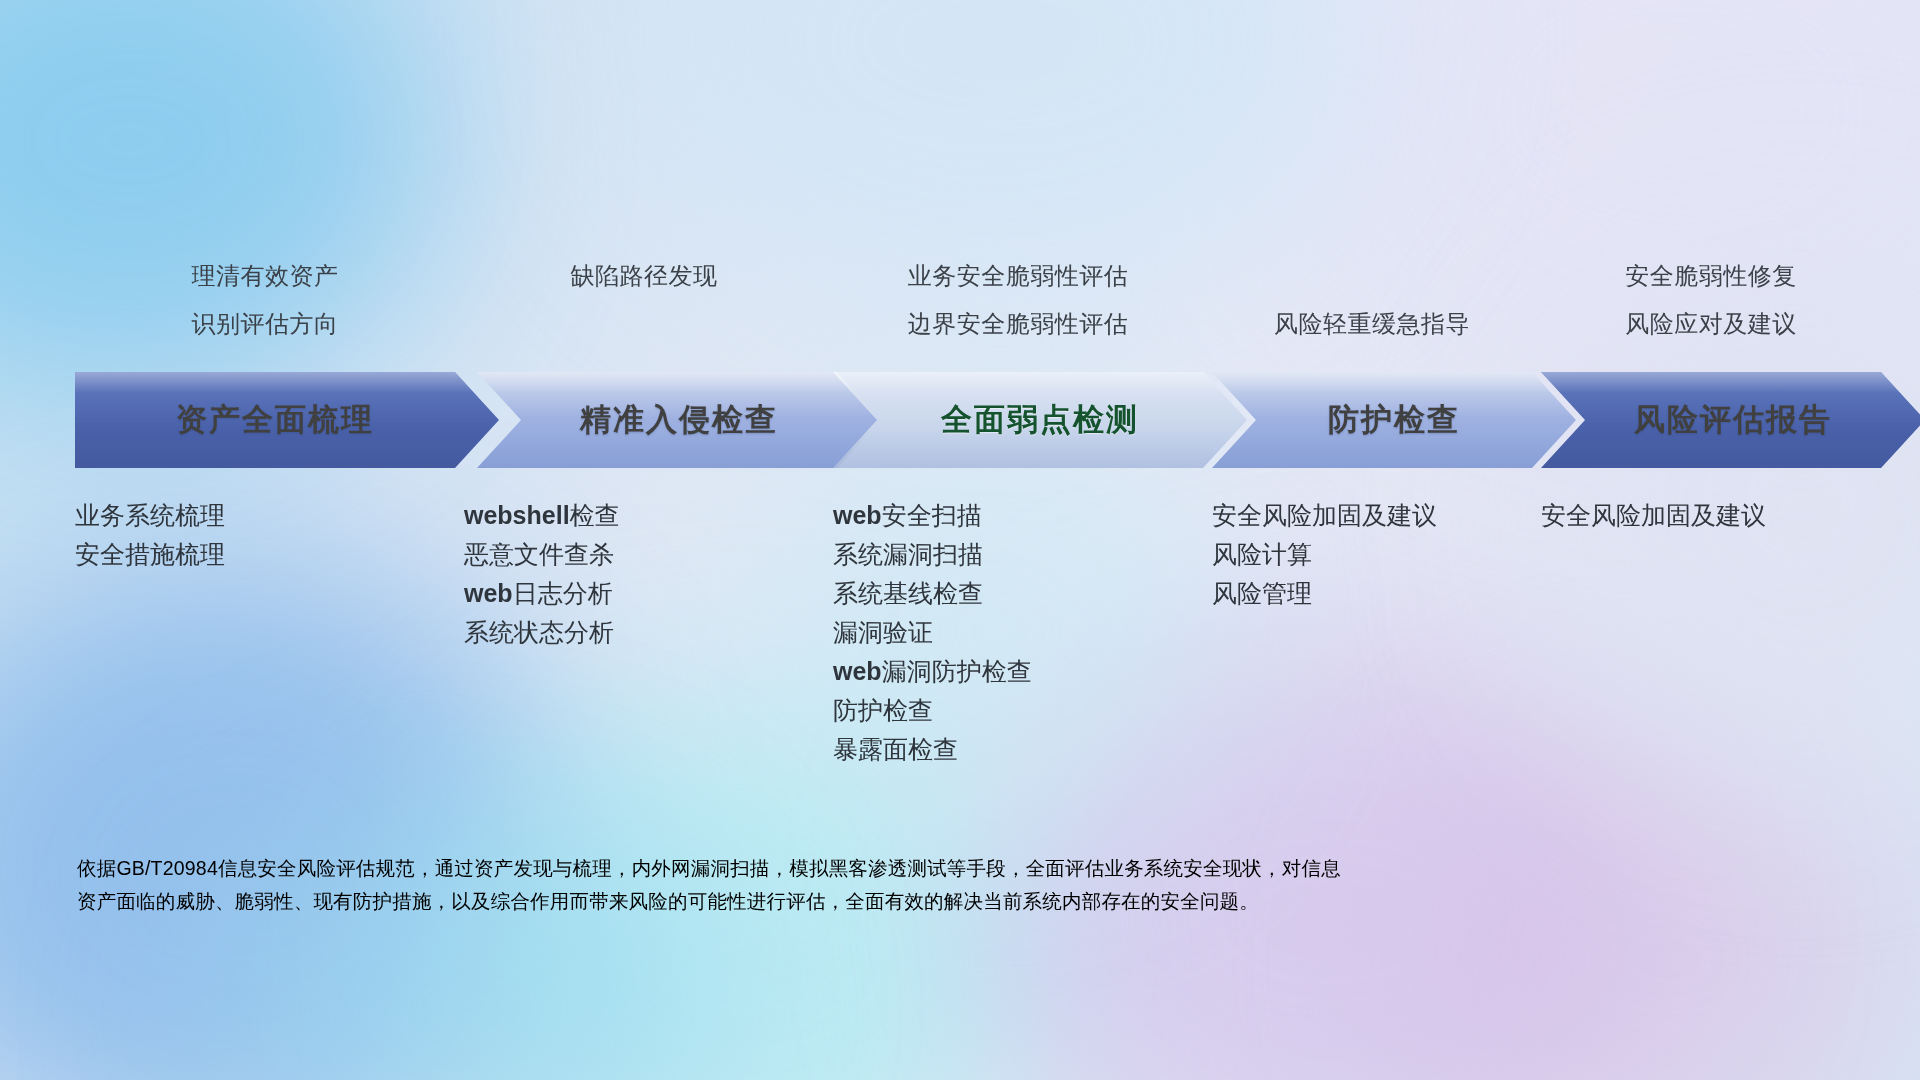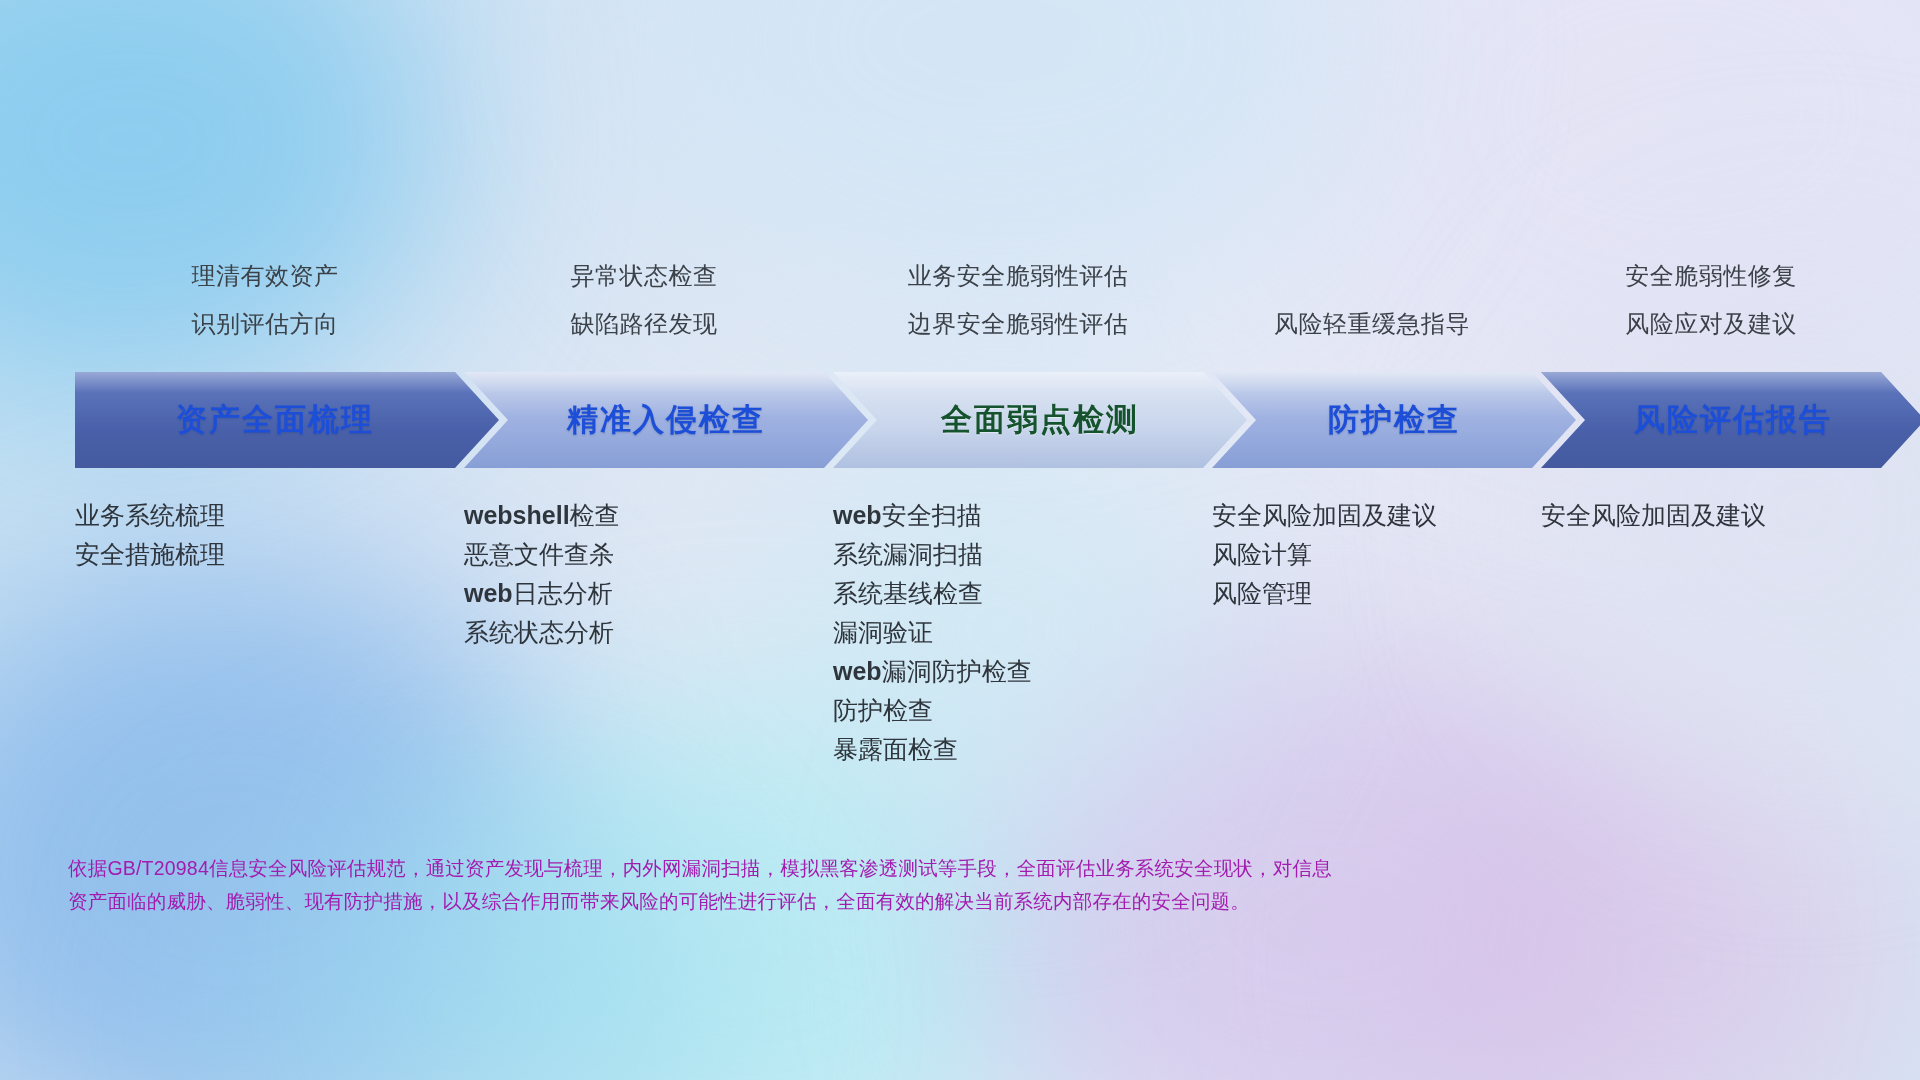--- a/index.html
+++ b/index.html
@@ -44,34 +44,34 @@
     display:flex;align-items:center;justify-content:center;
     box-sizing:border-box;
   }
   .chev .cap{
     position:relative;z-index:3;
     font-size:31px;font-weight:bold;letter-spacing:2px;white-space:nowrap;
   }
   .chev .shape{position:absolute;inset:0;z-index:1;}
   .chev .edge{position:absolute;inset:0;z-index:2;pointer-events:none;}
 
-  .txt-white{color:#1d4ed8;text-shadow:0 1px 2px rgba(40,60,110,.28);}
+  .txt-white{color:#404040;text-shadow:0 1px 2px rgba(40,60,110,.28);}
   .txt-blue{color:#14532d;text-shadow:0 1px 1px rgba(255,255,255,.5);}
 
   
   .botlist{position:absolute;top:496px;text-align:left;width:100%;}
   .botlist .line{
     font-size:25px;color:#2f353c;line-height:39px;white-space:nowrap;
   }
   .botlist .line b{font-weight:bold;}
 
   
   #footer{
-    position:absolute;left:68px;top:852px;width:1520px;
-    font-size:19.5px;line-height:33px;color:#a21caf;letter-spacing:.2px;
+    position:absolute;left:77px;top:852px;width:1520px;
+    font-size:19.5px;line-height:33px;color:#000000;letter-spacing:.2px;
   }
   #footer p{margin:0;}
 </style>
 </head>
 <body>
 
 <div id="bg">
   <div class="base"></div>
   <div class="blob b1"></div>
   <div class="blob b2"></div>
@@ -92,21 +92,20 @@
           <div class="line">理清有效资产</div>
           <div class="line">识别评估方向</div>
         </div>
         <div class="botlist">
           <div class="line">业务系统梳理</div>
           <div class="line">安全措施梳理</div>
         </div>
       </div>
       <div class="col" style="left: 389px; width: 360px;">
         <div class="toplist" style="top: 252px;">
-          <div class="line">异常状态检查</div>
           <div class="line">缺陷路径发现</div>
         </div>
         <div class="botlist">
           <div class="line"><b>webshell</b>检查</div>
           <div class="line">恶意文件查杀</div>
           <div class="line"><b>web</b>日志分析</div>
           <div class="line">系统状态分析</div>
         </div>
       </div>
       <div class="col" style="left: 758px; width: 370px;">
@@ -143,21 +142,21 @@
           <div class="line">安全风险加固及建议</div>
         </div>
       </div>
     </div>
   <div id="band">
       <div class="chev" style="left: 0px; width: 424px;">
         <div class="shape" style="background: linear-gradient(rgb(85, 112, 187) 0%, rgb(74, 98, 171) 55%, rgb(68, 89, 159) 100%); clip-path: polygon(0px 0px, 380px 0px, 424px 48px, 380px 96px, 0px 96px);"></div>
         <div class="edge" style="clip-path: polygon(0px 0px, 380px 0px, 424px 48px, 380px 96px, 0px 96px); background: linear-gradient(rgba(255, 255, 255, 0.4) 0%, rgba(255, 255, 255, 0.05) 22%, rgba(255, 255, 255, 0) 60%, rgba(70, 95, 160, 0.1) 100%);"></div>
         <div class="cap txt-white" style="margin-left: -24.2px;">资产全面梳理</div>
       </div>
-      <div class="chev" style="left: 389px; width: 404px;">
+      <div class="chev" style="left: 402px; width: 404px;">
         <div class="shape" style="background: linear-gradient(rgb(205, 216, 238) 0%, rgb(157, 176, 224) 48%, rgb(143, 166, 220) 100%); clip-path: polygon(0px 0px, 360px 0px, 404px 48px, 360px 96px, 0px 96px, 44px 48px);"></div>
         <div class="edge" style="clip-path: polygon(0px 0px, 360px 0px, 404px 48px, 360px 96px, 0px 96px, 44px 48px); background: linear-gradient(rgba(255, 255, 255, 0.4) 0%, rgba(255, 255, 255, 0.05) 22%, rgba(255, 255, 255, 0) 60%, rgba(70, 95, 160, 0.1) 100%);"></div>
         <div class="cap txt-white">精准入侵检查</div>
       </div>
       <div class="chev" style="left: 758px; width: 414px;">
         <div class="shape" style="background: linear-gradient(rgb(221, 230, 244) 0%, rgb(201, 214, 236) 55%, rgb(188, 203, 232) 100%); clip-path: polygon(0px 0px, 370px 0px, 414px 48px, 370px 96px, 0px 96px, 44px 48px);"></div>
         <div class="edge" style="clip-path: polygon(0px 0px, 370px 0px, 414px 48px, 370px 96px, 0px 96px, 44px 48px); background: linear-gradient(rgba(255, 255, 255, 0.4) 0%, rgba(255, 255, 255, 0.05) 22%, rgba(255, 255, 255, 0) 60%, rgba(70, 95, 160, 0.1) 100%);"></div>
         <div class="cap txt-blue">全面弱点检测</div>
       </div>
       <div class="chev" style="left: 1137px; width: 364px;">

